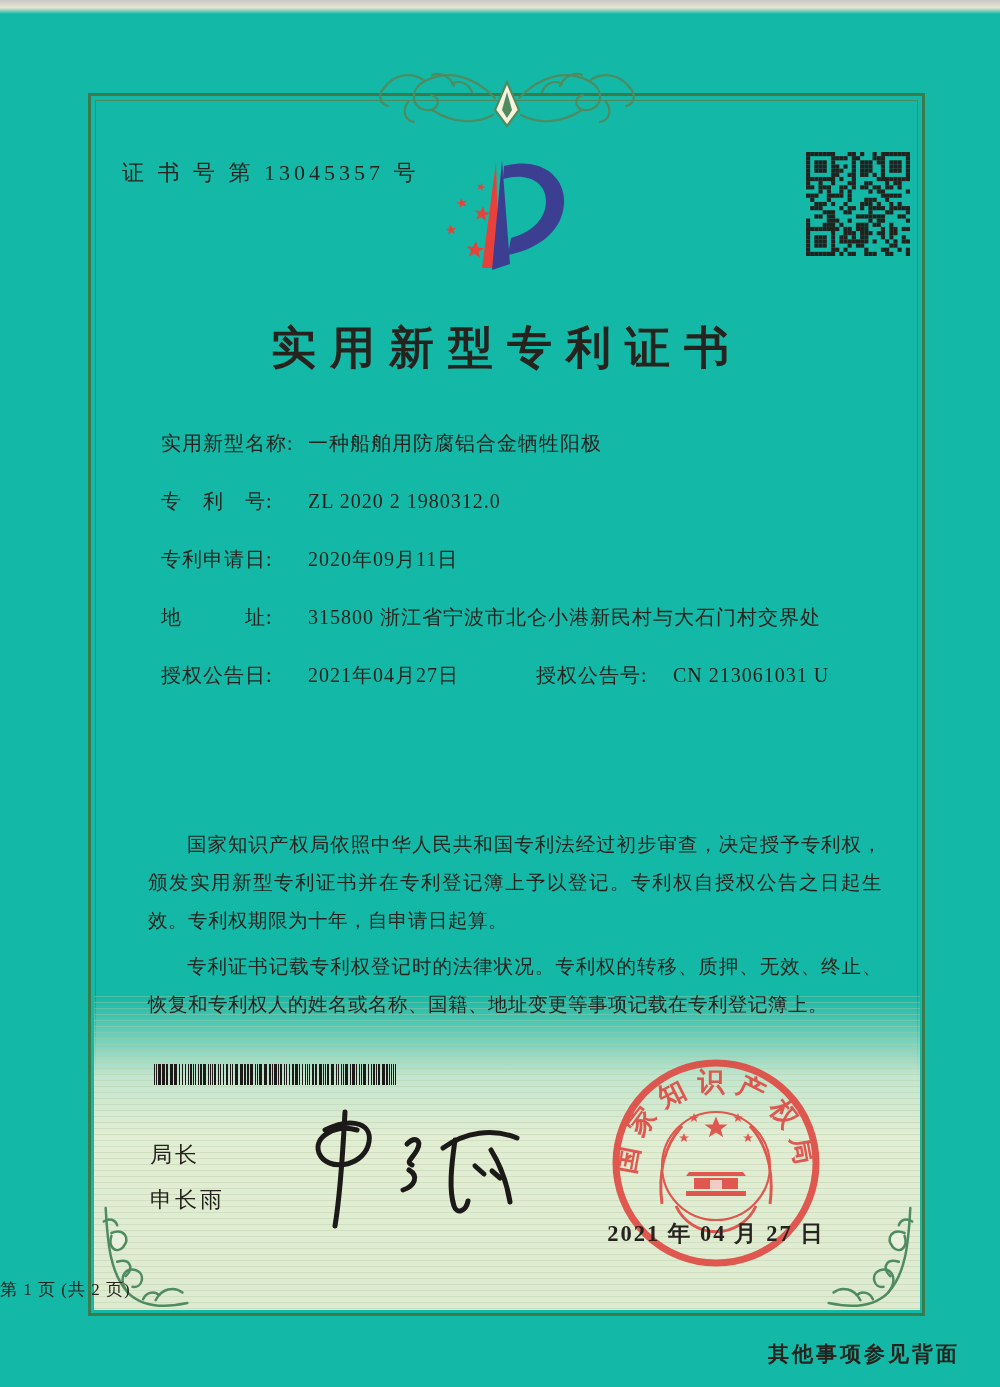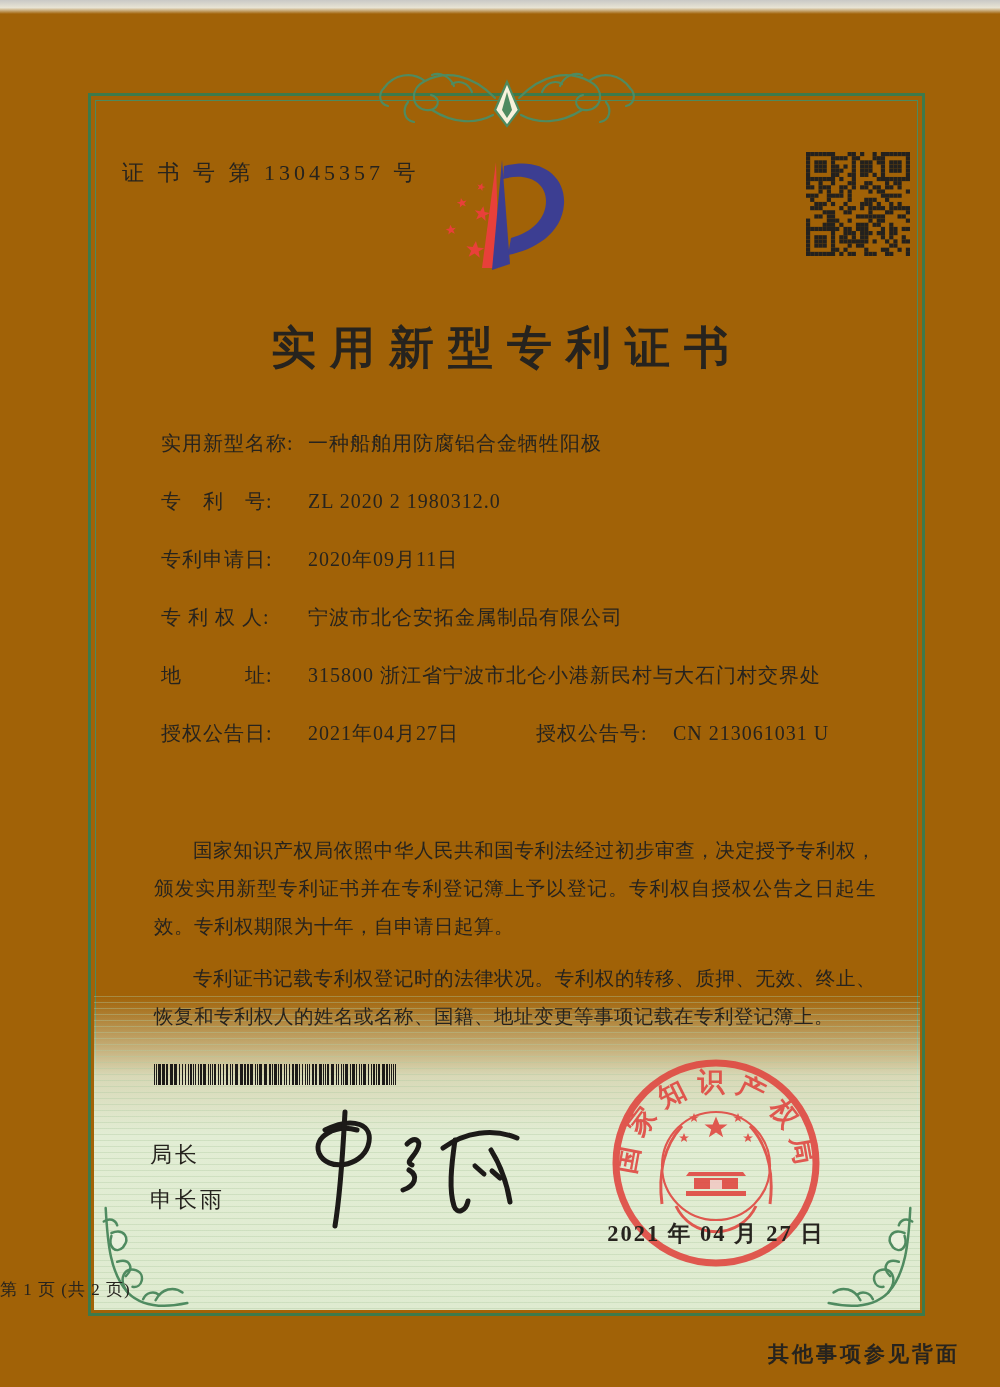--- a/index.html
+++ b/index.html
@@ -1,18 +1,18 @@
 <!DOCTYPE html>
 <html><head>
 <meta charset="utf-8">
 <style>
   html,body{margin:0;padding:0;background:#e8e6e0;}
   .page{
     position:relative;width:1000px;height:1387px;overflow:hidden;
-    background:#a16207;
+    background:#14b8a6;
     font-family:"Liberation Serif","DejaVu Serif",serif;
     color:#26231e;
   }
   .scan-edge{position:absolute;left:0;top:0;width:100%;height:14px;
     background:linear-gradient(180deg,#c9c9c6 0,#e8e4d4 55%,rgba(232,228,212,0) 100%);}
   
   .frame{position:absolute;left:88px;top:93px;width:837px;height:1223px;
     border:3.5px solid #3c7a4c;box-sizing:border-box;}
   .frame::after{content:"";position:absolute;inset:4px;border:1.5px solid #4c8a5e;}
   
@@ -29,21 +29,21 @@
   .qr{position:absolute;left:806px;top:152px;width:104px;height:104px;}
   .title{position:absolute;left:0;top:306px;width:1000px;text-align:center;
     font-size:45px;font-weight:700;letter-spacing:14px;text-indent:14px;margin-top:12px;}
   .fields{position:absolute;left:145px;top:428px;width:770px;font-size:20px;}
   .row{height:58px;line-height:30px;position:relative;}
   .lab{display:inline-block;min-width:142px;letter-spacing:1px;margin-left:16px;}
   .val{letter-spacing:1px;}
   .pair2{position:absolute;left:375px;top:0;}
   .paras{position:absolute;left:140px;top:818px;width:750px;font-size:19.5px;
     line-height:38px;text-align:justify;}
-  .paras p{margin:14px;text-indent:2em;letter-spacing:.5px;}
+  .paras p{margin:8px;text-indent:2em;letter-spacing:.5px;}
   .barcode{position:absolute;left:152px;top:1064px;width:248px;height:21px;}
   .gov{position:absolute;left:150px;top:1132px;font-size:22px;line-height:45px;letter-spacing:3px;}
   .sig{position:absolute;left:295px;top:1108px;width:245px;height:125px;}
   .seal{position:absolute;left:610px;top:1056px;width:212px;height:214px;}
   .seal-date{position:absolute;left:598px;top:1218px;width:236px;text-align:center;
     font-size:22.5px;letter-spacing:2px;font-weight:600;}
   .page-num{position:absolute;left:0;top:1278px;width:940px;text-align:left;font-size:17px;letter-spacing:1px;}
   .back-note{position:absolute;left:0;top:1340px;width:960px;text-align:right;
     font-size:21px;font-weight:700;letter-spacing:3px;}
 </style>
@@ -450,24 +450,20 @@
     </div>
     <div class="row">
       <span class="lab">专　利　号:</span>
       <span class="val">ZL 2020 2 1980312.0</span>
     </div>
     <div class="row">
       <span class="lab">专利申请日:</span>
       <span class="val">2020年09月11日</span>
     </div>
     <div class="row">
-      <span class="lab">专 利 权 人:</span>
-      <span class="val">宁波市北仑安拓金属制品有限公司</span>
-    </div>
-    <div class="row">
       <span class="lab">地　　　址:</span>
       <span class="val">315800 浙江省宁波市北仑小港新民村与大石门村交界处</span>
     </div>
     <div class="row">
       <span class="lab">授权公告日:</span>
       <span class="val">2021年04月27日</span>
       <span class="pair2">
         <span class="lab" style="min-width:132px">授权公告号:</span>
         <span class="val">CN 213061031 U</span>
       </span>

